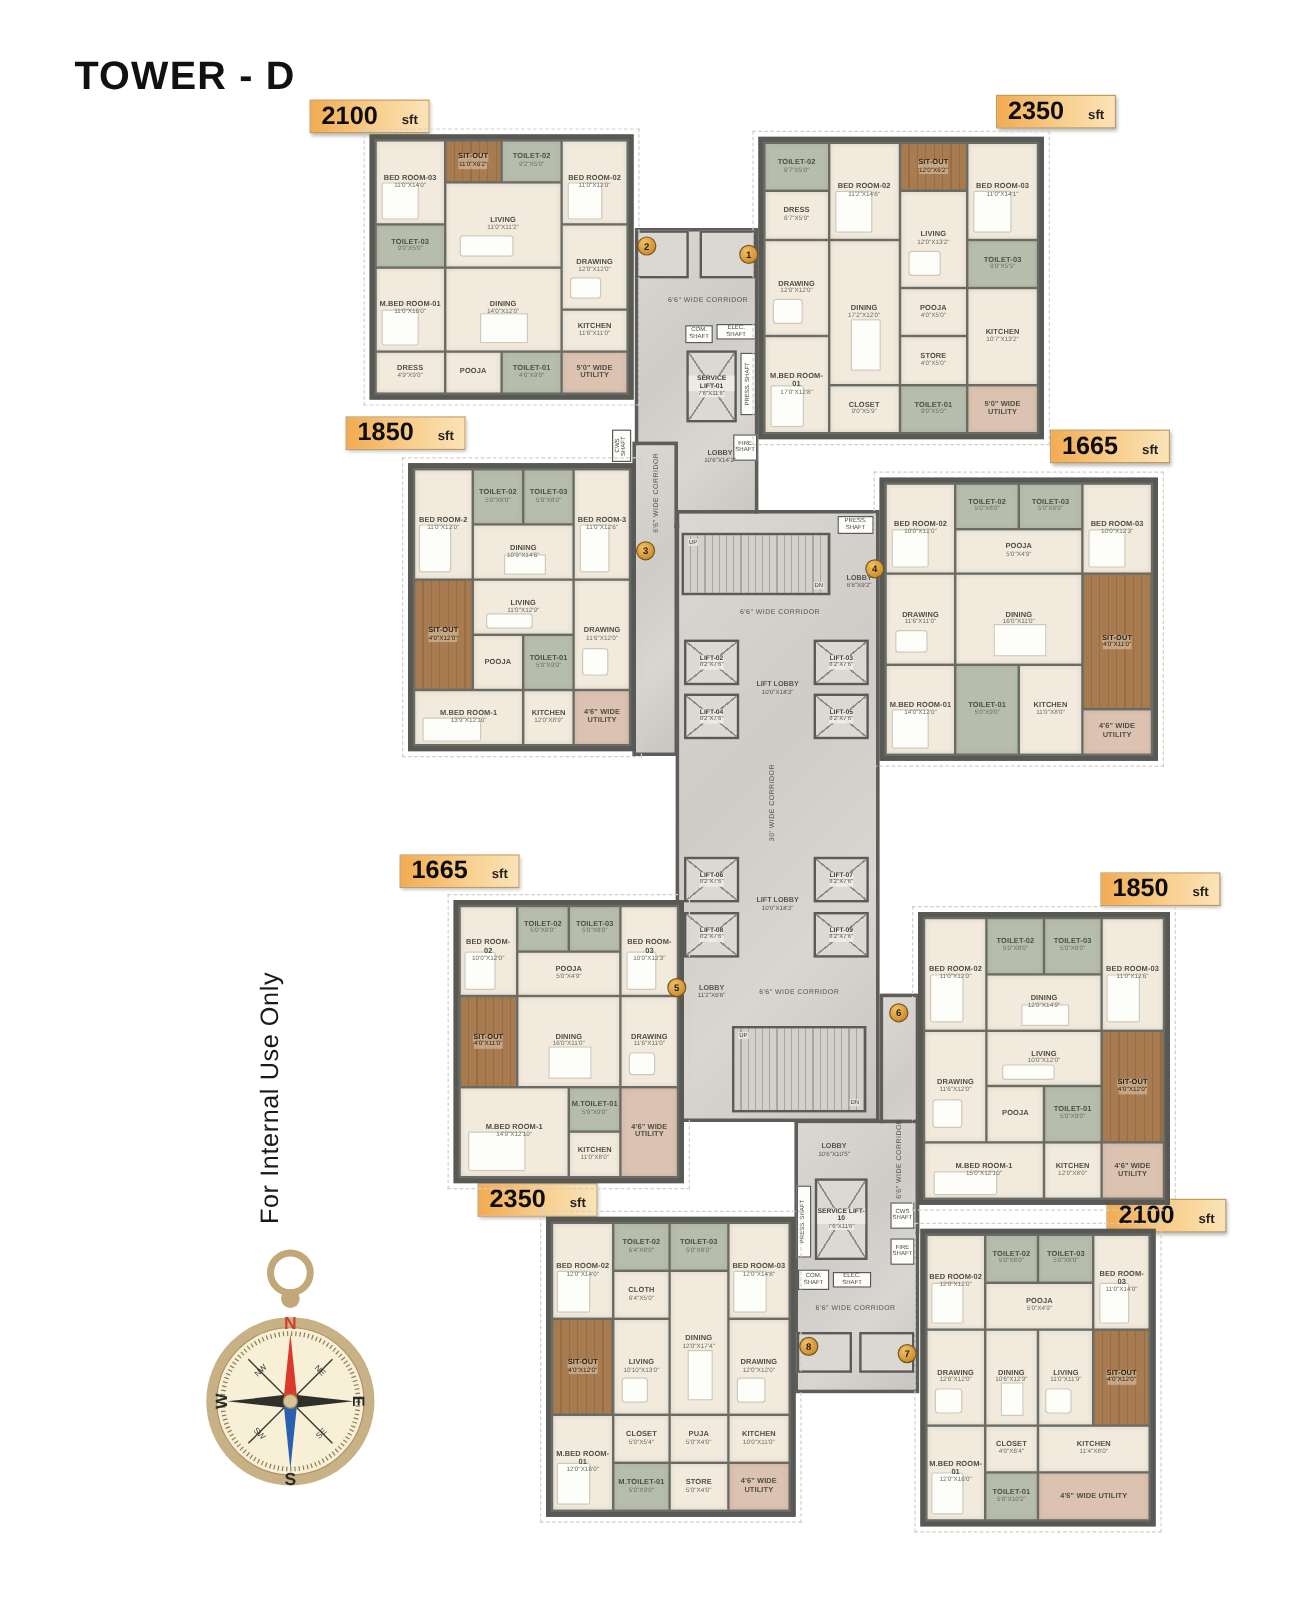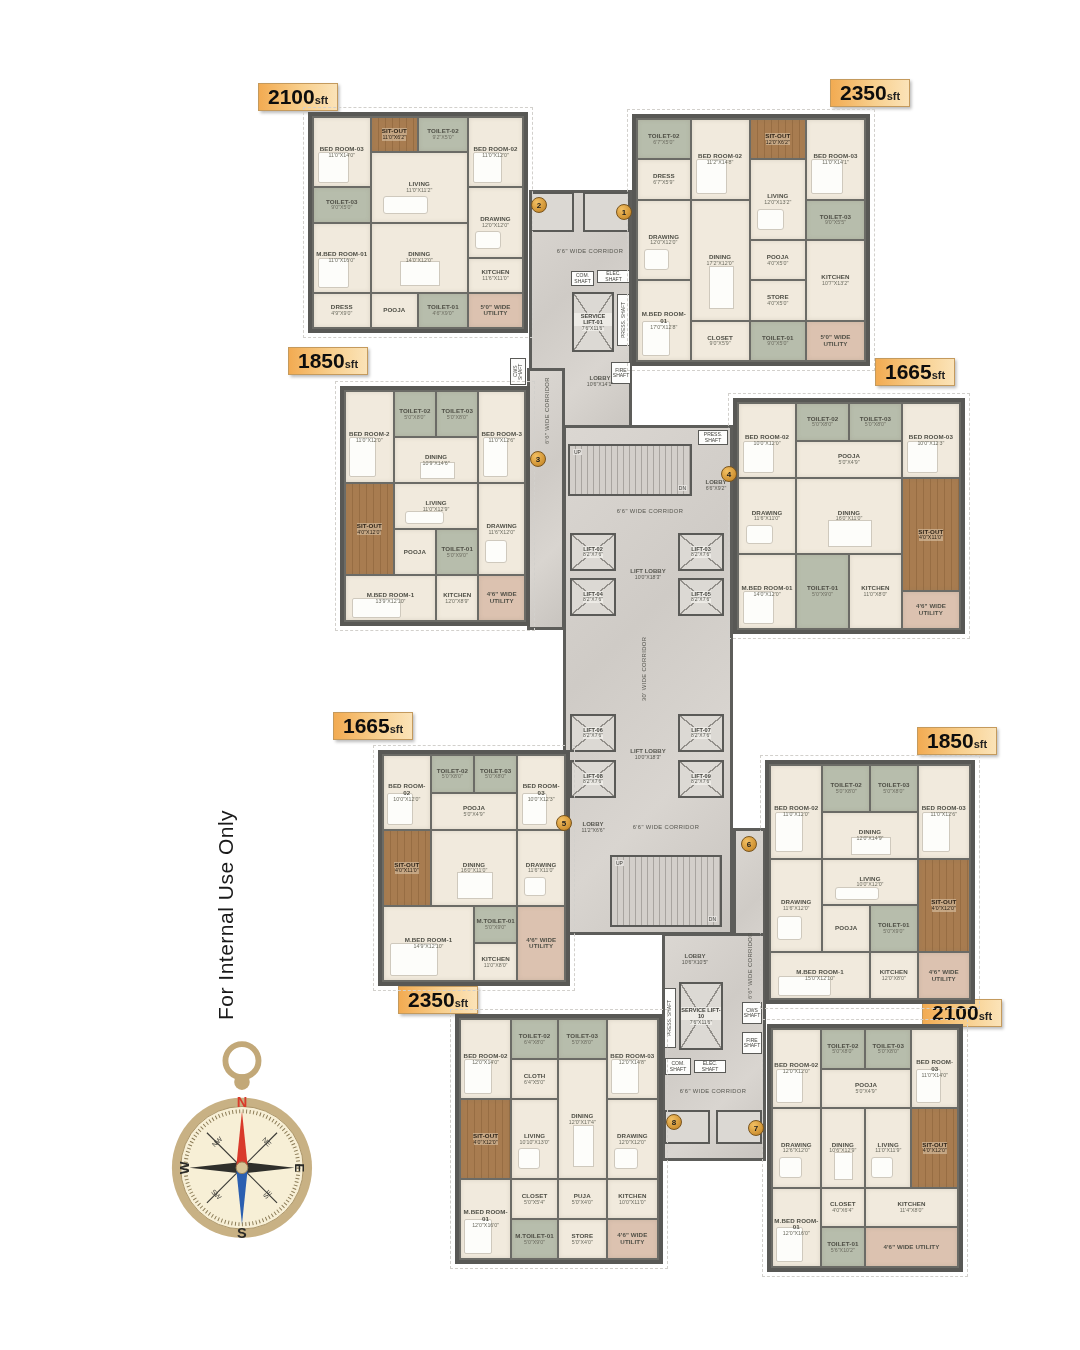--- a/index.html
+++ b/index.html
@@ -1,20 +1,20 @@
 <!DOCTYPE html>
 <html><head>
 <meta charset="utf-8">
 <style>
   html,body{margin:0;padding:0;background:#ffffff;}
   #page{position:relative;width:1080px;height:1350px;background:#fff;overflow:hidden;
         font-family:"Liberation Sans","DejaVu Sans",sans-serif;}
   #title{position:absolute;left:62px;top:44px;font-size:33px;font-weight:800;color:#111;letter-spacing:1px;}
   
-  .areal{position:absolute;display:flex;align-items:baseline;gap:0;padding:1px 9px;
+  .areal{position:absolute;display:flex;align-items:baseline;gap:20px;padding:1px 9px;
          background:linear-gradient(90deg,#f2ab52,#f8cf8d 55%,#fbe3b8);
          border:1px solid #c49a5d;box-shadow:1.5px 2px 3px rgba(0,0,0,.28);}
   .areal .v{font-size:21px;font-weight:800;color:#0d0d0d;}
   .areal .u{font-size:11px;font-weight:600;color:#222;}
   
   .core{position:absolute;background:linear-gradient(135deg,#dbd7d2 0%,#cfcbc6 40%,#d9d5d0 70%,#c8c4bf 100%);
         border:3px solid #5d5d5a;box-sizing:border-box;}
   .cor{position:absolute;font-size:5.8px;letter-spacing:.4px;color:#55554e;white-space:nowrap;
        display:flex;align-items:center;justify-content:center;}
   .corv{writing-mode:vertical-rl;transform:rotate(180deg);}
@@ -61,20 +61,21 @@
       background:#fdfdfa;border:1px solid #cfc9bd;border-radius:3px;}
   #watermark{position:absolute;left:214px;top:788px;height:232px;font-size:21px;color:#1a1a1a;
       writing-mode:vertical-rl;transform:rotate(180deg);letter-spacing:.5px;display:flex;align-items:center;}
   #compass{position:absolute;left:168px;top:1030px;}
 </style>
 </head>
 <body>
 
 <div id="page">
 
+  <div id="title">TOWER - D</div>
   <div id="watermark">For Internal Use Only</div>
 
   <div class="areal" style="left:258px;top:83px">
       <span class="v">2100</span>
       <span class="u">sft</span>
     </div>
   <div class="areal" style="left:830px;top:79px">
       <span class="v">2350</span>
       <span class="u">sft</span>
     </div>

